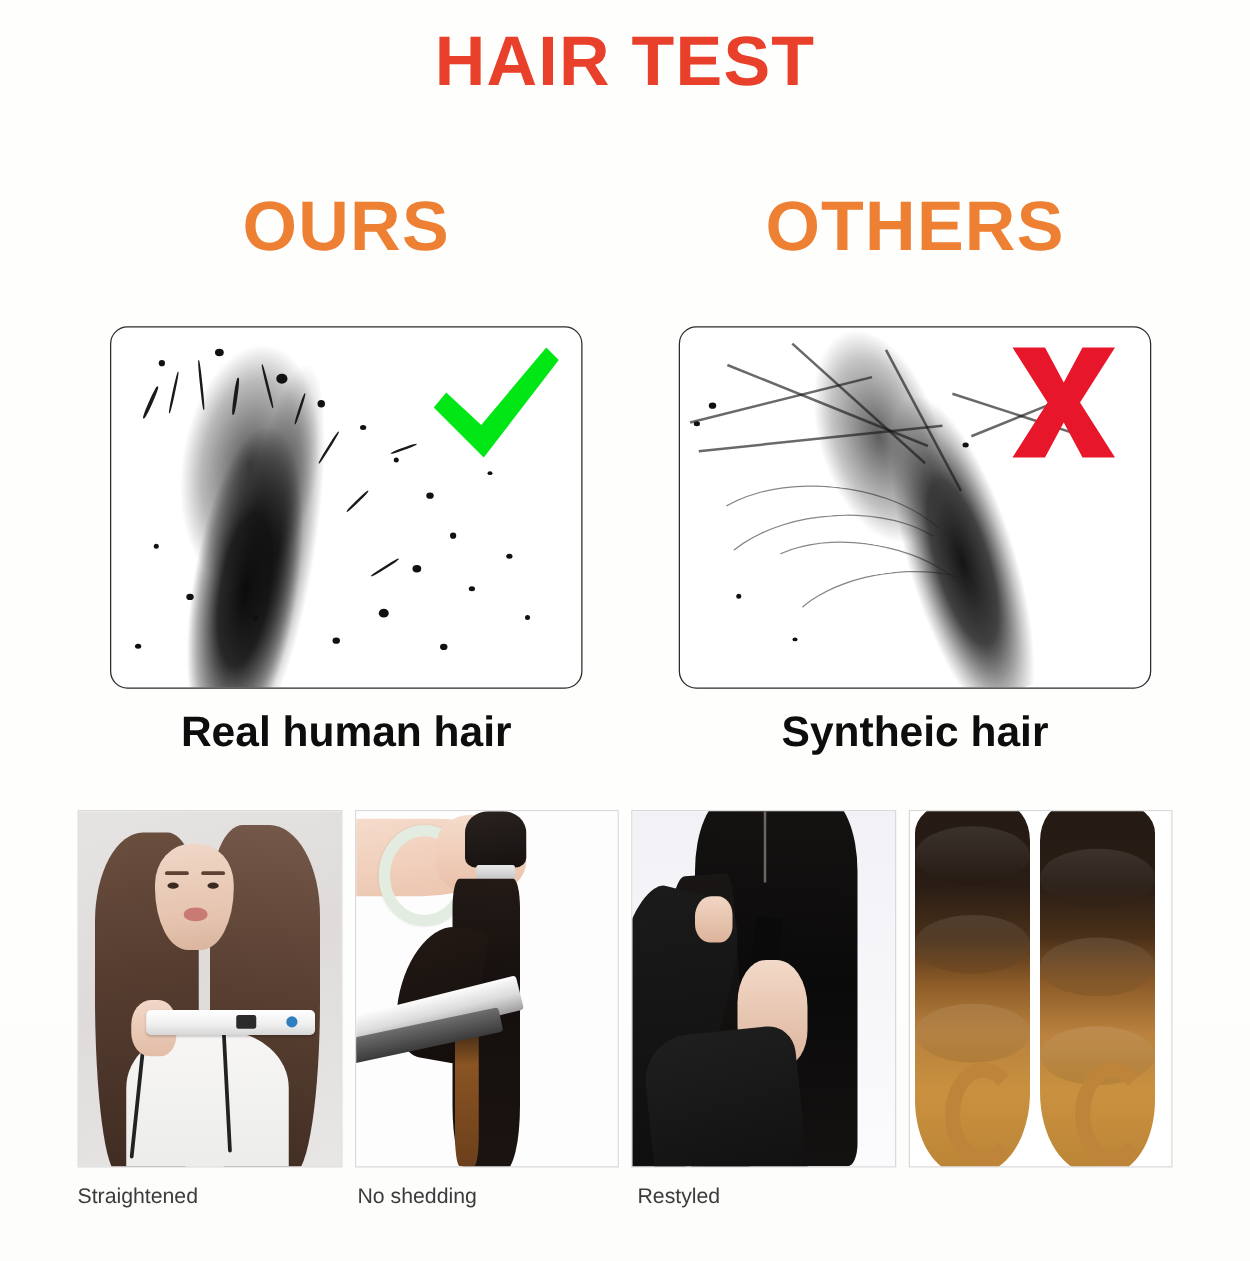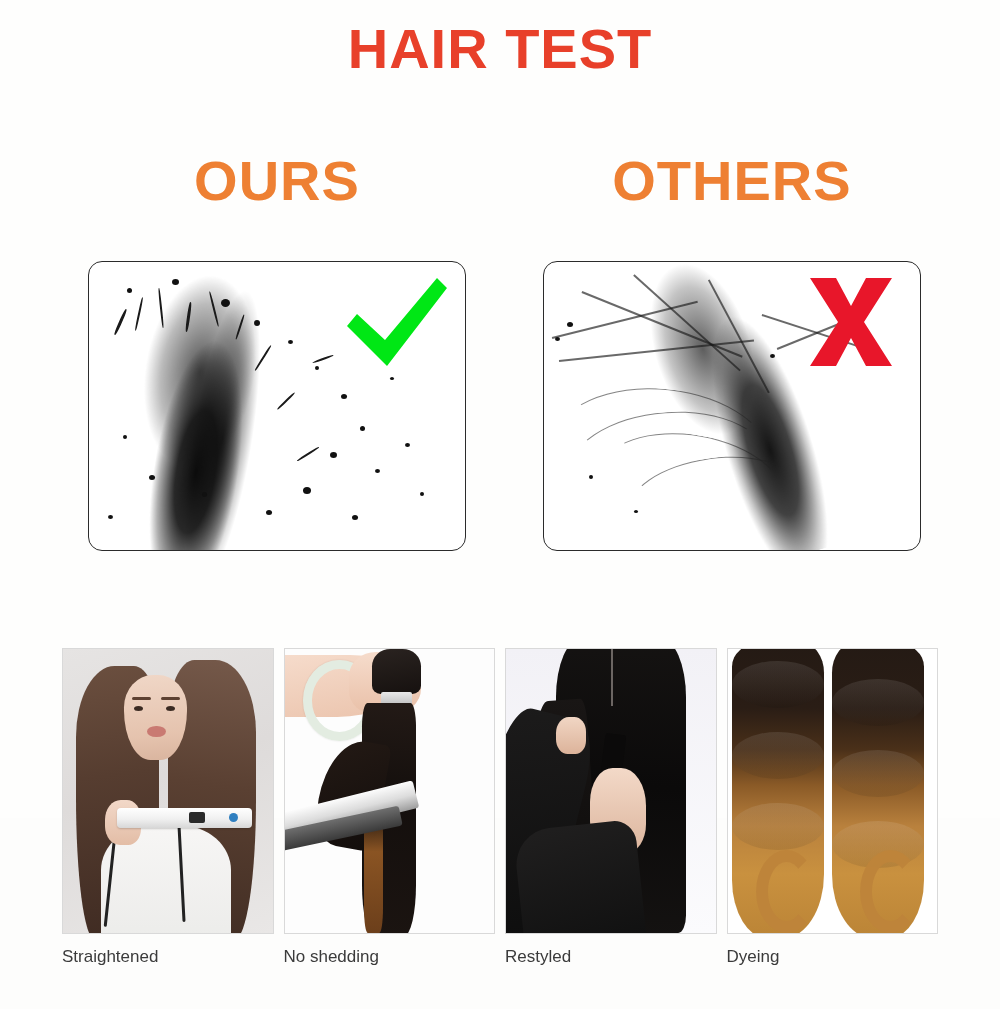--- a/index.html
+++ b/index.html
@@ -361,20 +361,22 @@
       <div class="speck" style="left:24%;top:86%;width:4px;height:3px;"></div>
       <div class="speck" style="left:60%;top:32%;width:5px;height:4px;"></div>
     </div>
     <div class="mark">
       <svg viewBox="0 0 110 96" aria-hidden="true">
         <path d="M14 4 L40 4 L55 32 L70 4 L96 4 L68 48 L96 92 L70 92 L55 64 L40 92 L14 92 L42 48 Z" fill="#e8162a"></path>
       </svg>
     </div>
   </div>
 
+  <div class="panel-caption left">Real human hair</div>
+  <div class="panel-caption right">Syntheic hair</div>
 
   <div class="strip">
 
     <div class="strip-cell">
       <div class="strip-photo">
         <div class="bg1"></div>
         <div class="model-hair-l"></div>
         <div class="model-hair-r"></div>
         <div class="model-face"></div>
         <div class="model-brow" style="left:33%;top:17%;width:9%;"></div>
@@ -439,16 +441,15 @@
         </div>
       </div>
     </div>
 
   </div>
 
   <div class="strip-captions">
     <div class="strip-caption">Straightened</div>
     <div class="strip-caption">No shedding</div>
     <div class="strip-caption">Restyled</div>
-    <div class="strip-caption">Dyeing</div>
   </div>
 
 </div>
 
 </body></html>

